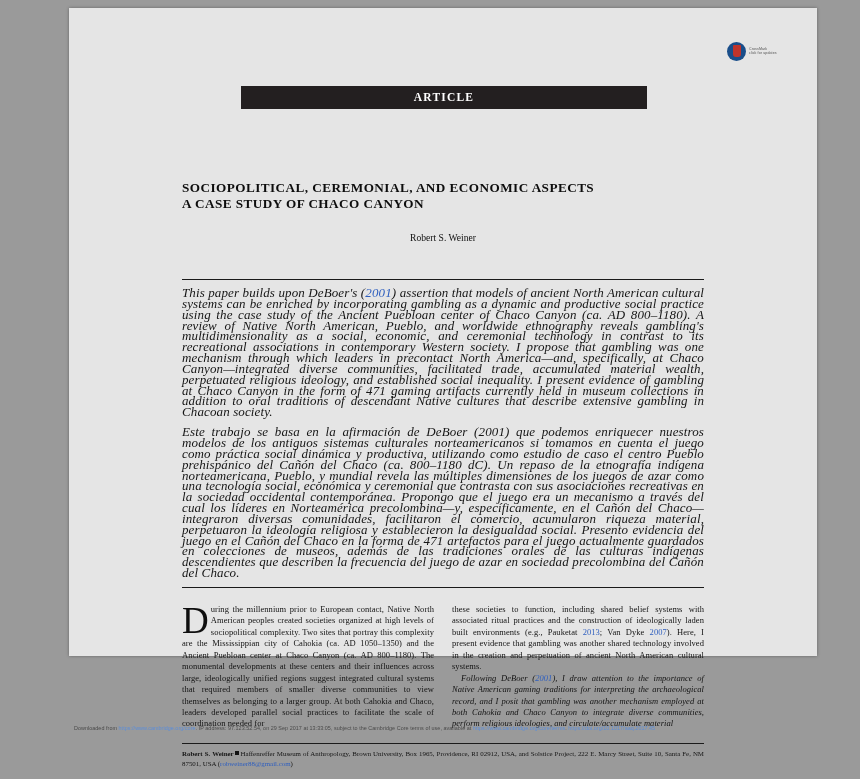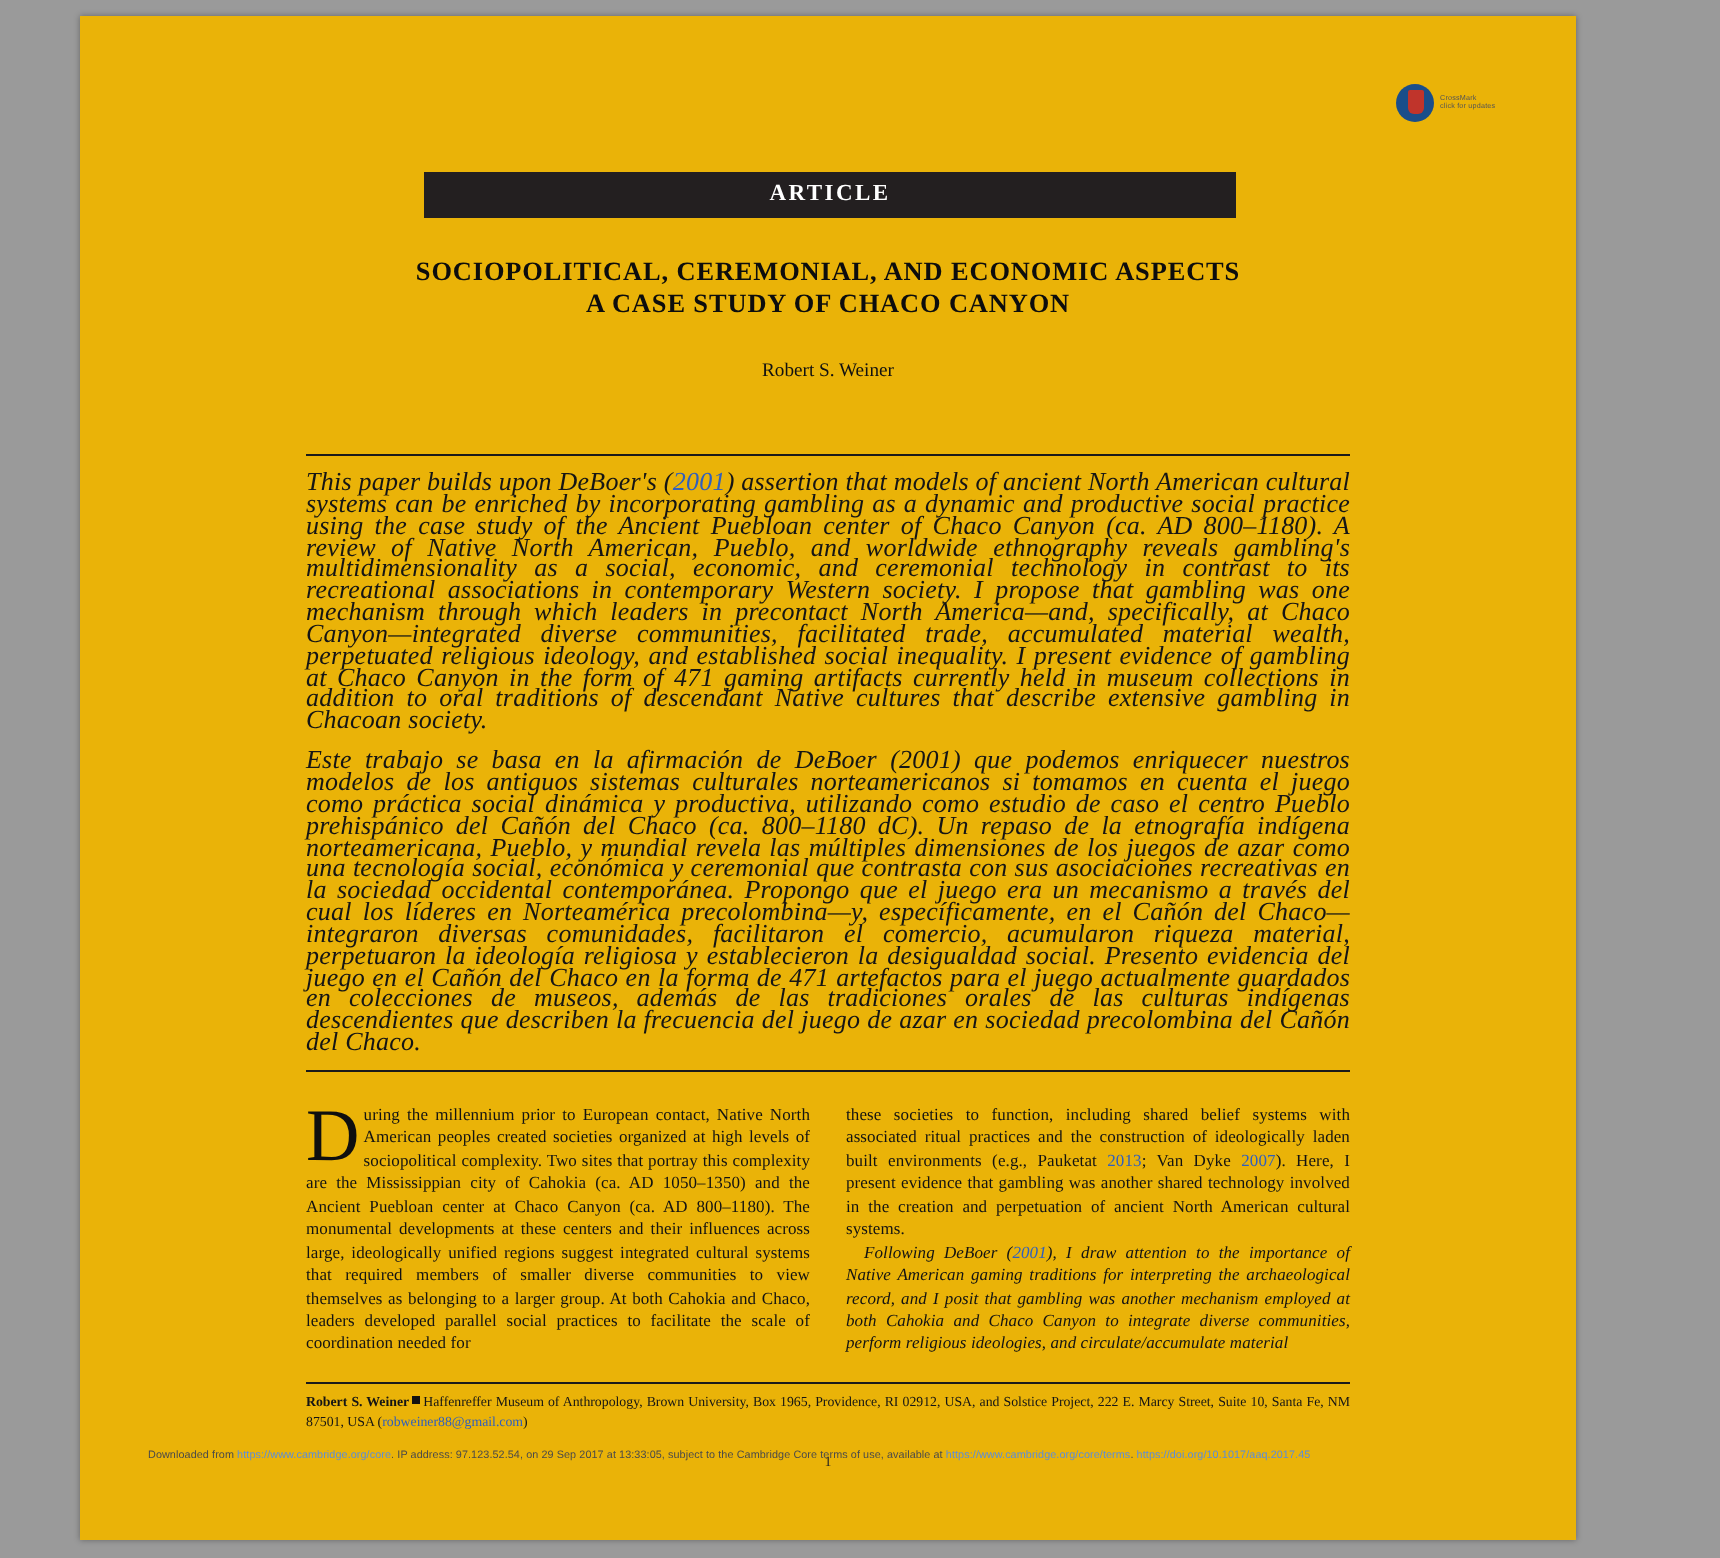--- a/index.html
+++ b/index.html
@@ -8,25 +8,25 @@
     background: #9a9a9a;
   }
   body {
     width: 860px;
     height: 779px;
     overflow: hidden;
     font-family: "Liberation Serif", serif;
   }
   .page {
     position: absolute;
-    left: 40px;
+    left: 69px;
     top: 8px;
     width: 748px;
-    height: 762px;
-    background: #eab308;
+    height: 648px;
+    background: #e5e5e5;
     box-shadow: 0 0 3px rgba(0,0,0,.35);
   }
   .crossmark {
     position: absolute;
     right: 30px;
     top: 32px;
     width: 60px;
     height: 22px;
     display: flex;
     align-items: center;
@@ -66,22 +66,21 @@
     color: #ffffff;
     text-align: center;
     font-family: "Liberation Serif", serif;
     font-weight: bold;
     font-size: 11.5px;
     letter-spacing: 1.2px;
     padding: 5px 0 6px 0;
   }
 
   .title {
-    margin-top: 19px;
-    text-align: center;
+    margin-top: 71px;
     font-weight: bold;
     font-size: 13.2px;
     line-height: 15.5px;
     letter-spacing: .45px;
     color: #0d0d0d;
   }
   .byline {
     margin-top: 21px;
     text-align: center;
     font-size: 9.6px;

